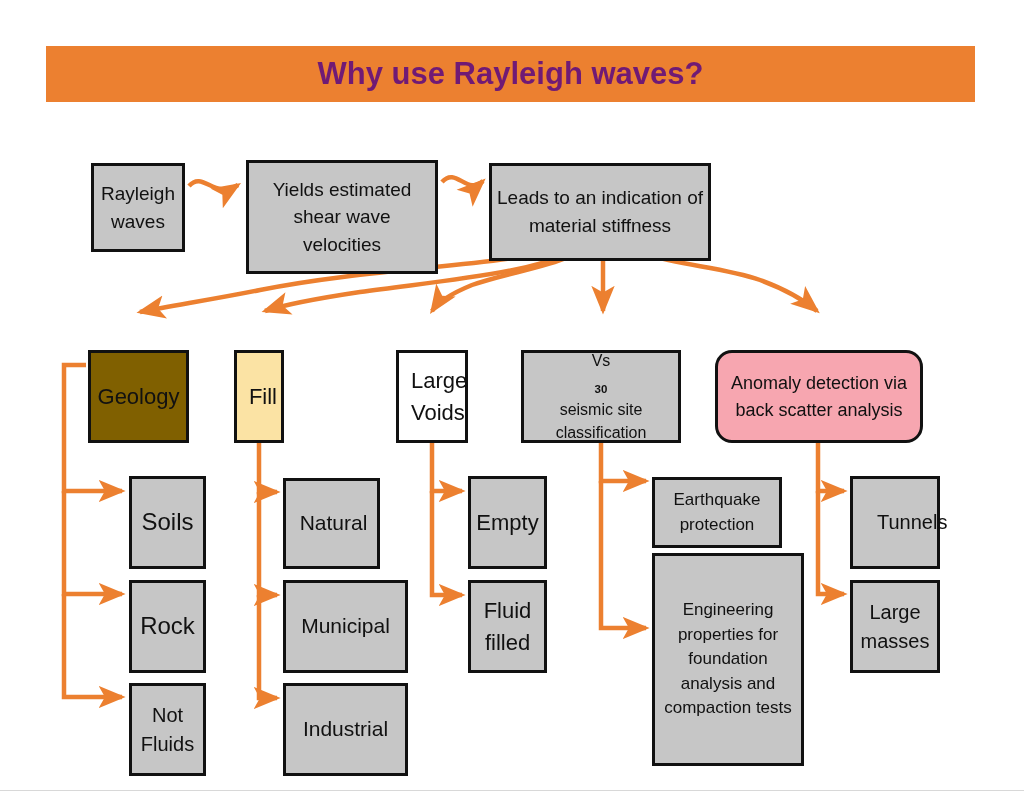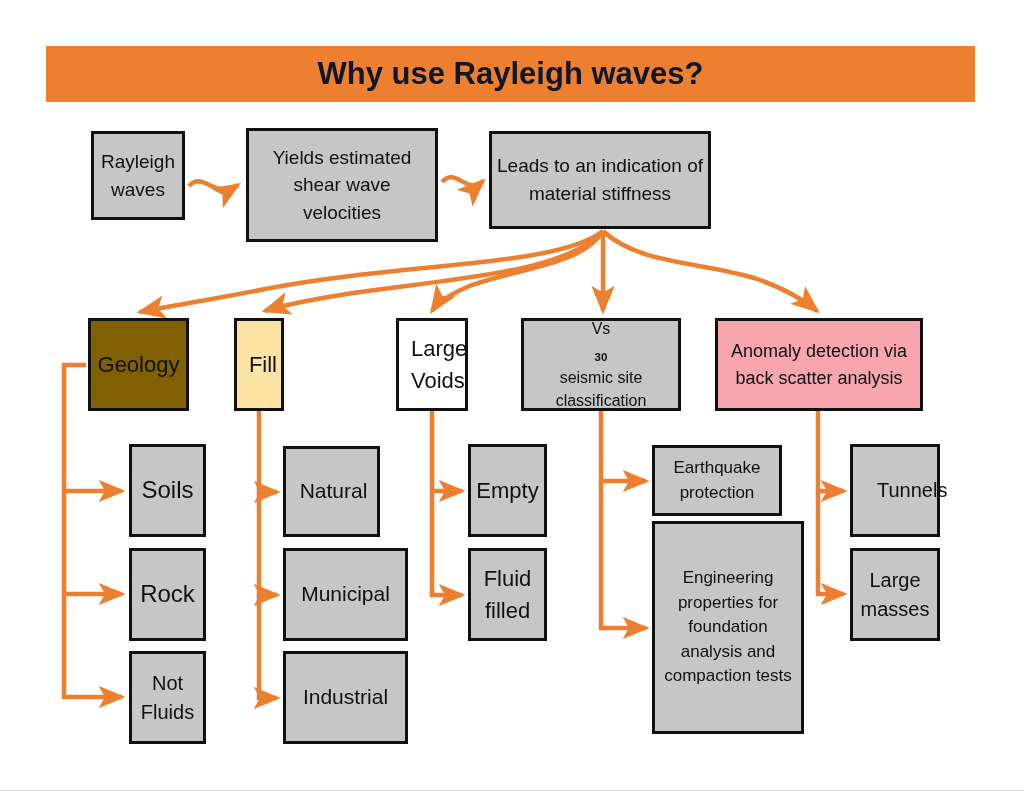--- a/index.html
+++ b/index.html
@@ -20,41 +20,42 @@
     position:absolute;left:0;top:0;width:1024px;height:791px;
     pointer-events:none;
   }
   .banner{
     position:absolute;
     left:46px;top:46px;width:929px;height:56px;
     background:#EC8030;
     display:flex;align-items:center;justify-content:center;
   }
   .banner-title{
-    font-size:31px;font-weight:bold;color:#0f172a;
+    font-size:31px;font-weight:bold;color:#701a75;
     letter-spacing:0px;
     font-family:"Liberation Sans", sans-serif;
     text-align:center;
   }
   .node{
     position:absolute;
     box-sizing:border-box;
     border:3px solid #111111;
     background:#C6C6C6;
     display:flex;align-items:center;justify-content:center;
     text-align:center;
     color:#111111;
     line-height:1.45;
     padding:2px 4px;
+    margin-top:32px;
   }
   .node span{display:block;width:100%;}
   .n-geology{background:#806000;color:#111111;}
   .n-fill{background:#FBE3A4;}
   .n-voids{background:#FFFFFF;}
-  .n-anomaly{background:#F7A6B0;}
+  .n-anomaly{background:#F7A6B0;border-radius:17px;}
 
   
   #n-rayleigh   {left:91px; top:131px; width:94px;  height:89px;  font-size:19px;}
   #n-yields     {left:246px;top:128px; width:192px; height:114px; font-size:19px;}
   #n-leads      {left:489px;top:131px; width:222px; height:98px;  font-size:19px;}
 
   
   #n-geology    {left:88px; top:318px; width:101px; height:93px;  font-size:22px;align-items:center;}
   #n-fill       {left:234px;top:318px; width:50px;  height:93px;  font-size:22px;text-align:right;}
   #n-voids      {left:396px;top:318px; width:72px;  height:93px;  font-size:22px;padding-left:12px;}

